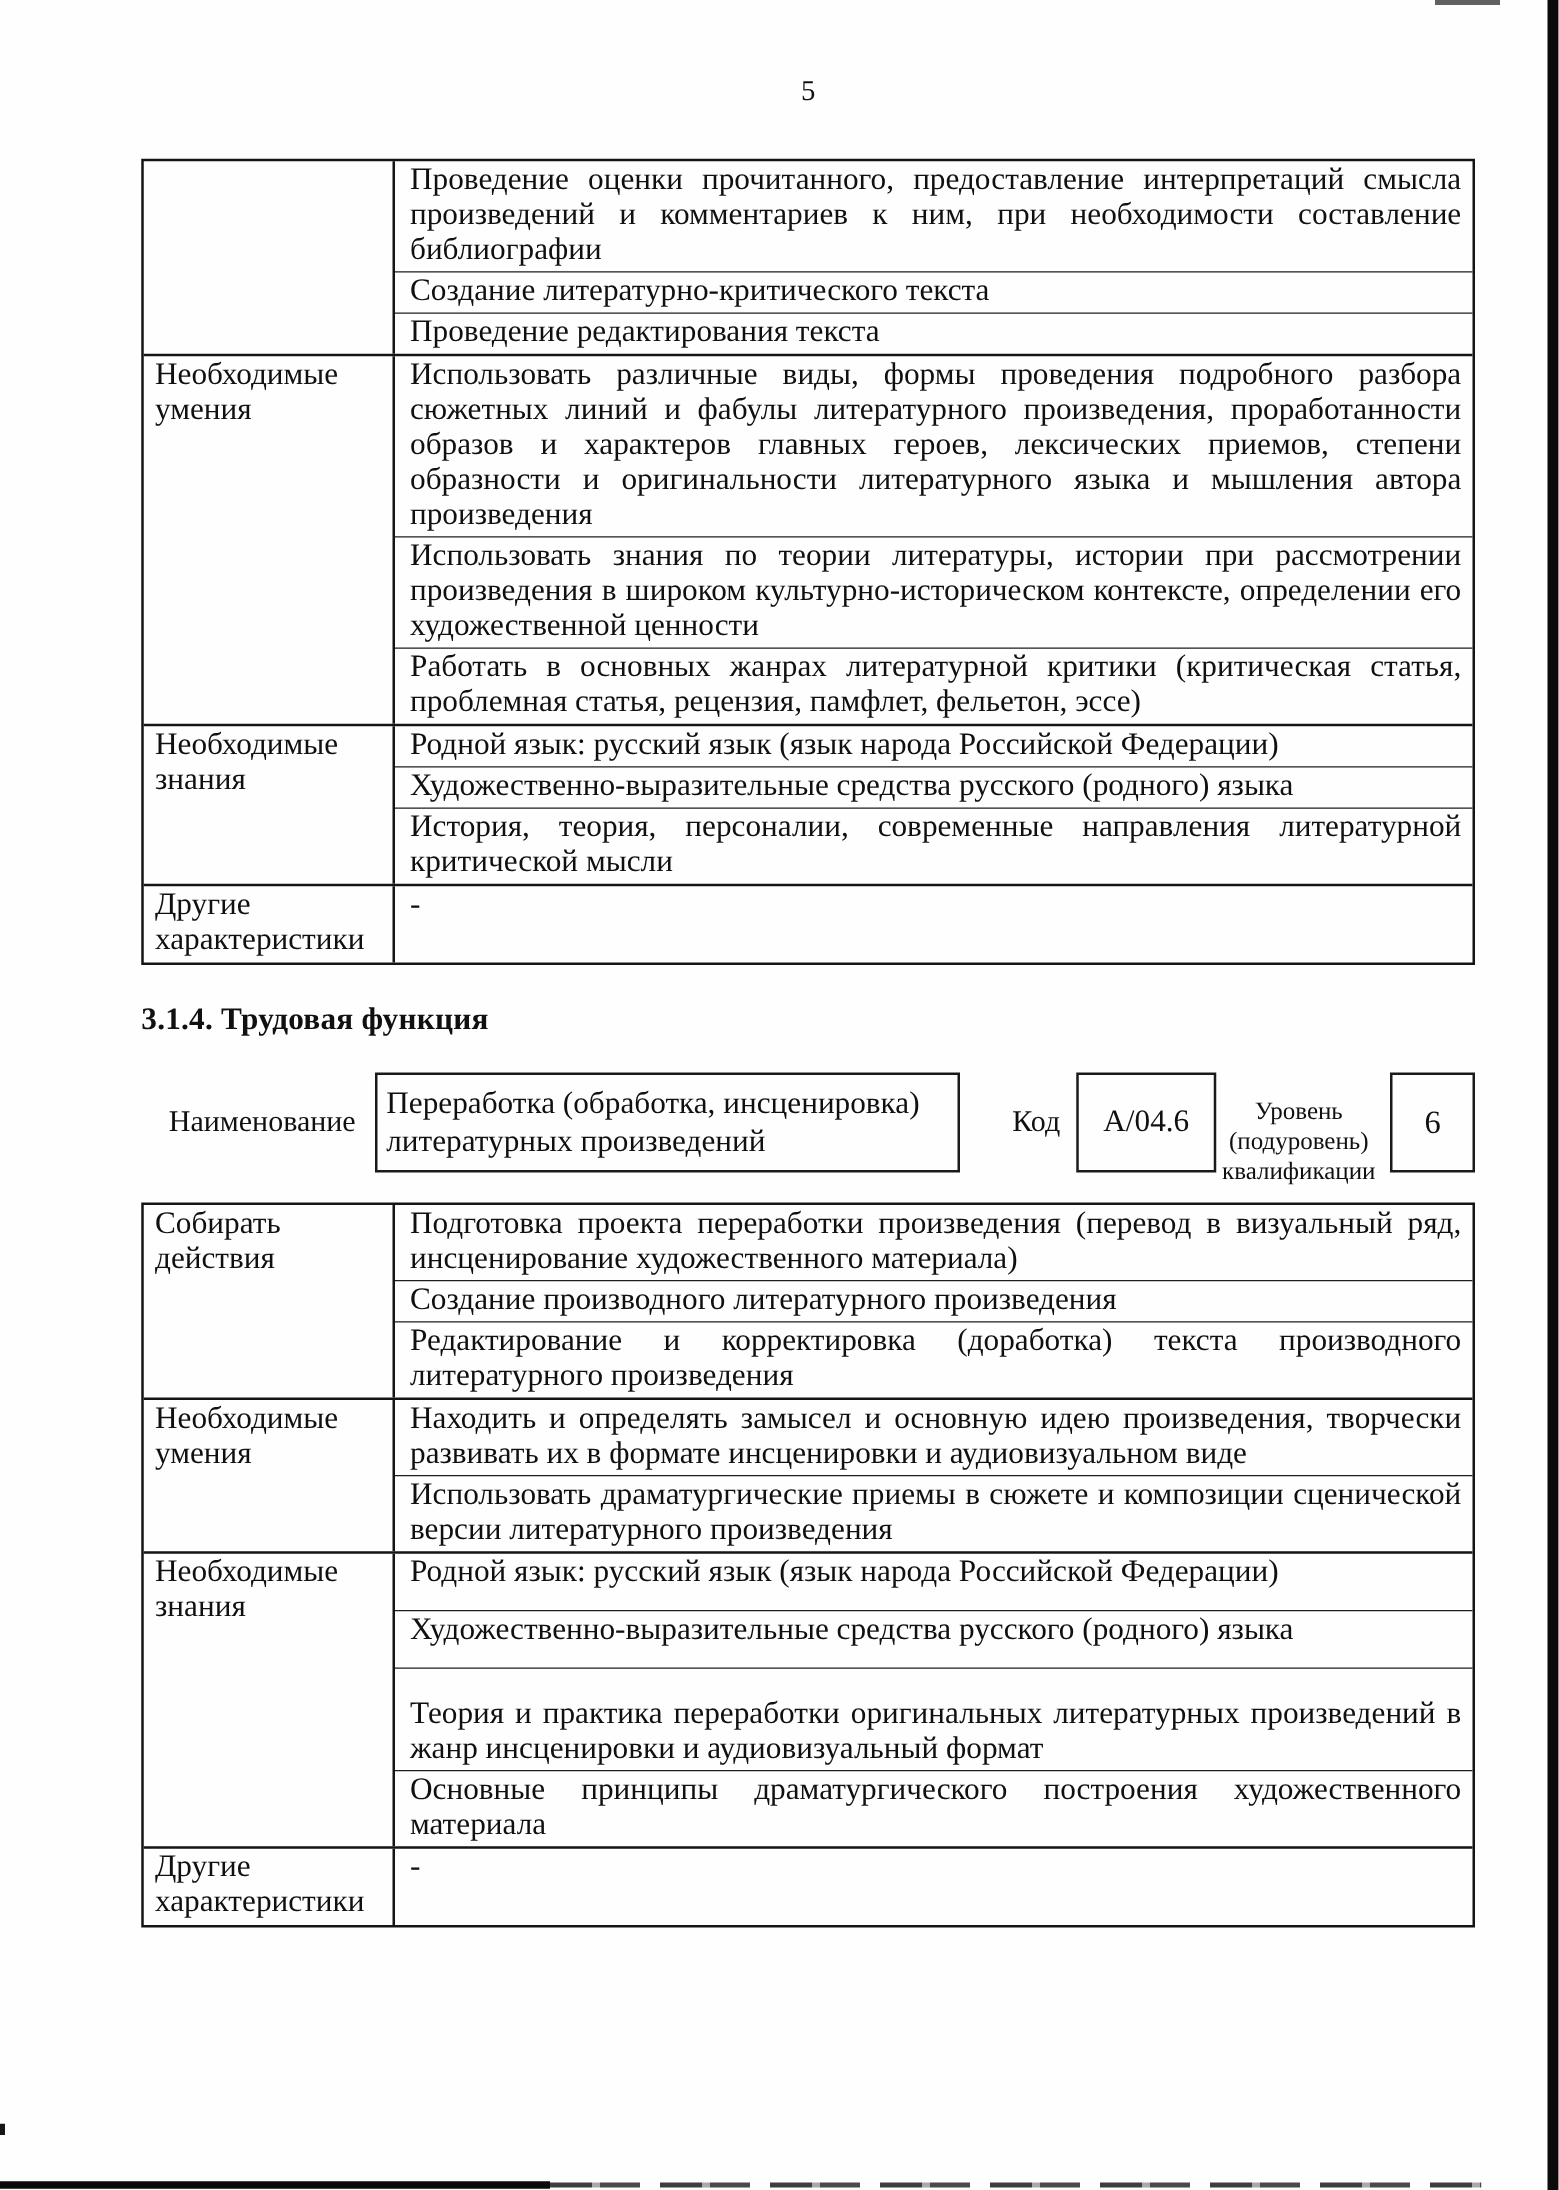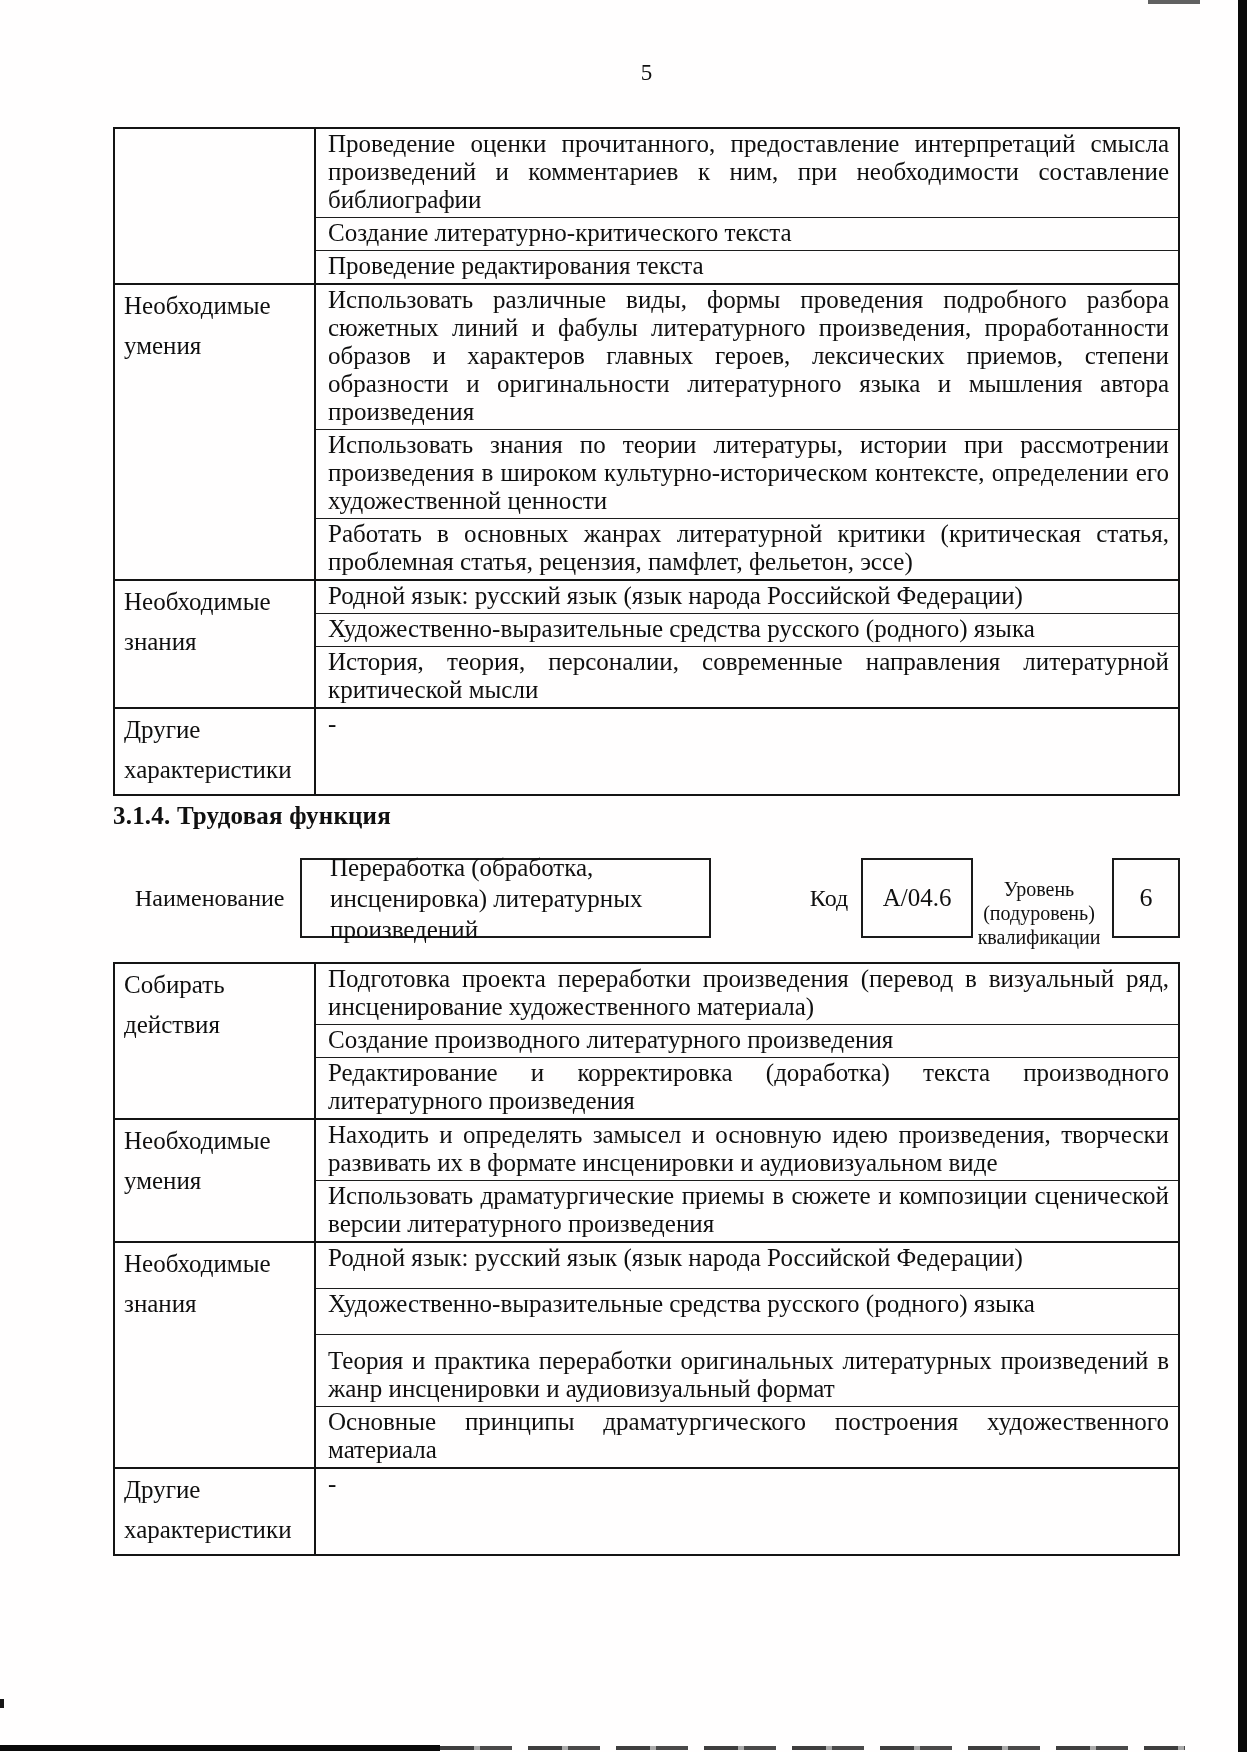--- a/index.html
+++ b/index.html
@@ -28,54 +28,54 @@
     font-family:Liberation Serif, serif;
   }
   .t1 { top:127px; }
   .t2 { top:962px; }
   .trow { display:flex; border-top:2px solid #141414; align-items:stretch; }
   .trow:first-child { border-top:none; }
   .lab {
     flex:0 0 201px; width:201px; box-sizing:border-box;
     border-right:2px solid #141414;
     padding:1px 8px 4px 9px;
-    font-size:25px; line-height:40px;
+    font-size:25px; line-height:28px;
   }
   .stack { flex:1 1 auto; min-width:0; display:flex; flex-direction:column; }
   .c {
     border-top:1.5px solid #1d1d1d;
     padding:1px 9px 3px 12px;
     font-size:25px; line-height:28px;
     text-align:justify;
   }
   .stack .c:first-child { border-top:none; }
   .c.dash { text-align:left; }
   .c.padb { padding-bottom:16px; }
-  .c.padt { padding-top:12px; }
+  .c.padt { padding-top:22px; }
 
   
   .heading {
     position:absolute; left:113px; top:802px;
     font-size:25px; font-weight:bold; letter-spacing:0.2px;
   }
 
   
   .namerow { position:absolute; left:0; top:858px; width:1247px; height:80px; }
   .nlabel {
     position:absolute; left:135px; top:0; height:80px;
     display:flex; align-items:center;
     font-size:24px;
   }
   .nbox {
     position:absolute; top:0; height:80px; box-sizing:border-box;
     border:2.5px solid #1a1a1a;
     display:flex; align-items:center;
     background:#fffefe;
   }
-  .box-name { left:300px; width:411px; padding:0 28px; }
+  .box-name { left:300px; width:468px; padding:0 7px; }
   .box-name .inner { font-size:25px; line-height:31px; text-align:left; }
   .klabel {
     position:absolute; left:800px; top:0; height:80px; width:58px;
     display:flex; align-items:center; justify-content:center;
     font-size:24px;
   }
   .box-code { left:861px; width:112px; justify-content:center; font-size:25px; }
   .lvllabel {
     position:absolute; left:968px; top:15px; height:80px; width:142px;
     display:flex; align-items:center; justify-content:center;

